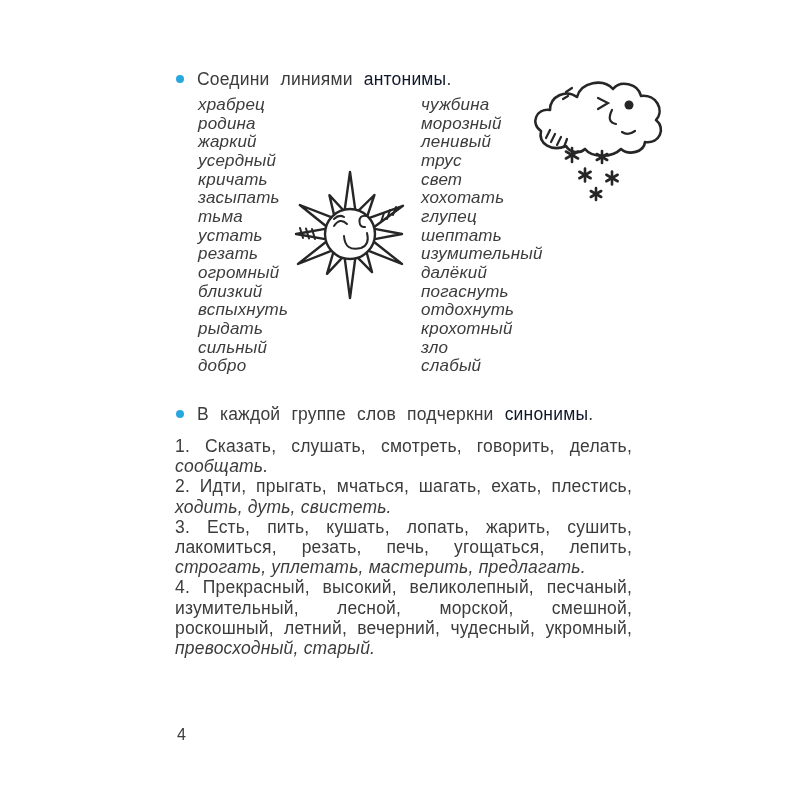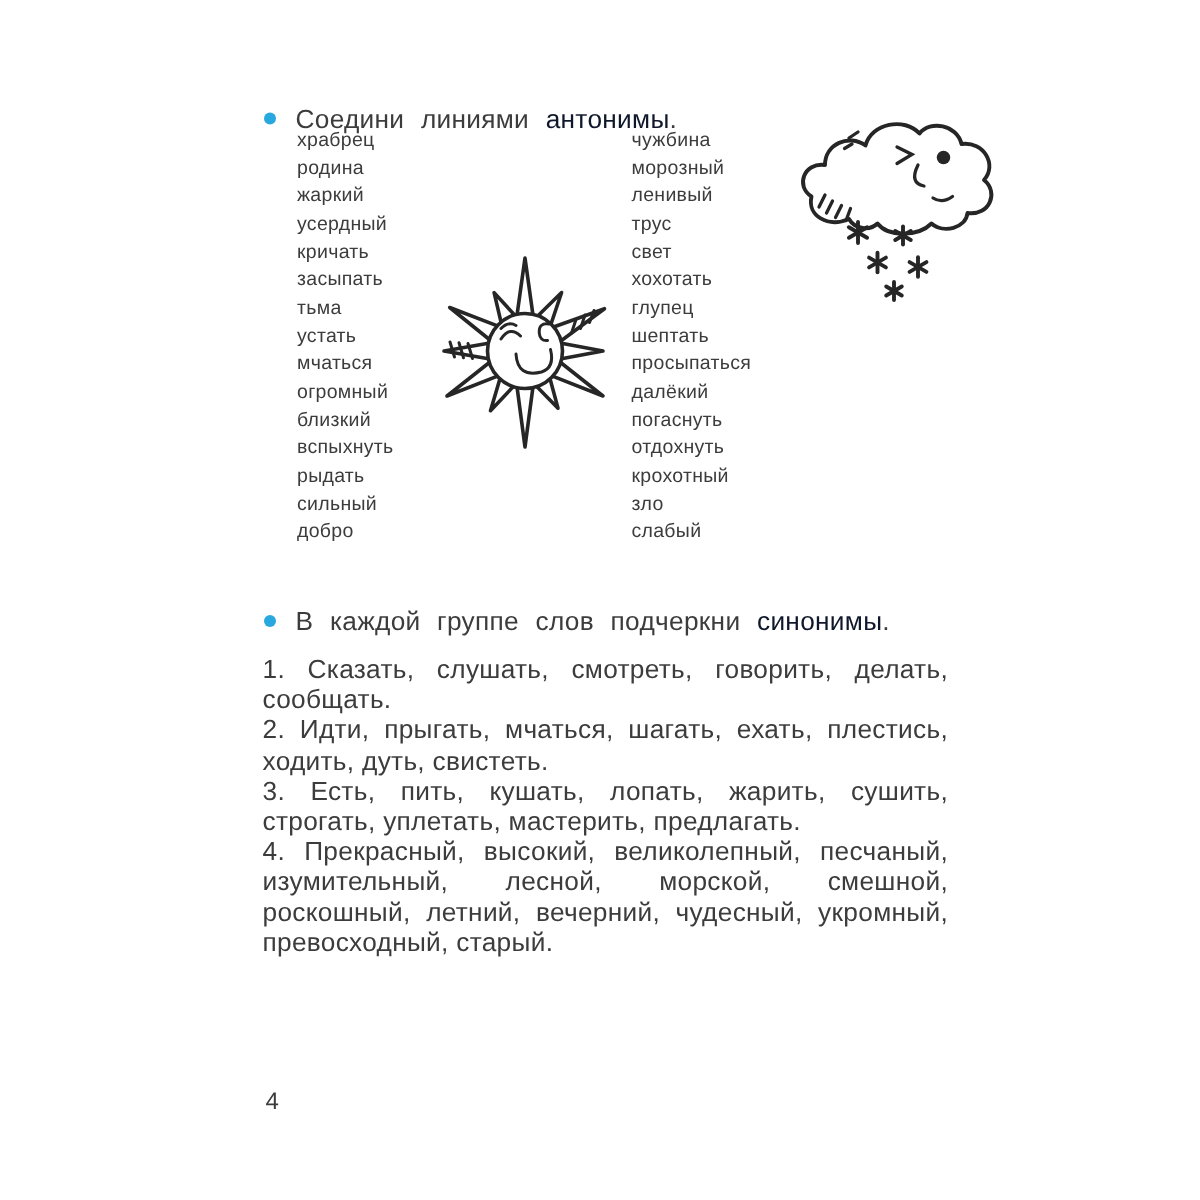--- a/index.html
+++ b/index.html
@@ -11,31 +11,32 @@
   .ex-header {
     position:absolute; left:176px; font-size:17.5px;
     word-spacing:6px; letter-spacing:0.2px; white-space:nowrap;
   }
   .bullet {
     display:inline-block; width:8px; height:8px; border-radius:50%;
     background:#29a8df; margin-right:13px; vertical-align:2px;
   }
   .accent { color:#0f172a; }
   .word-col {
-    position:absolute; top:84px; font-size:13px; line-height:18.65px;
+    position:absolute; top:96px; font-size:17px; line-height:18.65px;
     letter-spacing:0.2px;
+    font-style:italic;
   }
   .col-left  { left:198px; }
   .col-right { left:421px; }
   .paragraphs {
     position:absolute; left:175px; top:436px; width:457px;
     font-size:17.5px; line-height:20.2px; letter-spacing:0.2px;
   }
   .pline { text-align:justify; text-align-last:justify; }
-  .pgroup .pline:last-child { text-align-last:left; }
+  .pgroup .pline:last-child { text-align-last:left;font-style:italic; }
   .page-num { position:absolute; left:177px; top:726px; font-size:16px; }
   .doodle { position:absolute; }
   .doodle path, .doodle line, .doodle circle, .doodle polyline {
     vector-effect:non-scaling-stroke;
   }
 </style>
 </head>
 <body>
 
 <div class="page">
@@ -47,39 +48,39 @@
   <div class="word-col col-left">
 
   <div class="word">храбрец</div>
       <div class="word">родина</div>
       <div class="word">жаркий</div>
       <div class="word">усердный</div>
       <div class="word">кричать</div>
       <div class="word">засыпать</div>
       <div class="word">тьма</div>
       <div class="word">устать</div>
-      <div class="word">мчаться</div>
+      <div class="word">резать</div>
       <div class="word">огромный</div>
       <div class="word">близкий</div>
       <div class="word">вспыхнуть</div>
       <div class="word">рыдать</div>
       <div class="word">сильный</div>
       <div class="word">добро</div>
     </div>
   <div class="word-col col-right">
 
   <div class="word">чужбина</div>
       <div class="word">морозный</div>
       <div class="word">ленивый</div>
       <div class="word">трус</div>
       <div class="word">свет</div>
       <div class="word">хохотать</div>
       <div class="word">глупец</div>
       <div class="word">шептать</div>
-      <div class="word">просыпаться</div>
+      <div class="word">изумительный</div>
       <div class="word">далёкий</div>
       <div class="word">погаснуть</div>
       <div class="word">отдохнуть</div>
       <div class="word">крохотный</div>
       <div class="word">зло</div>
       <div class="word">слабый</div>
     </div>
 
   <svg class="doodle" style="left:278px; top:162px;" width="148" height="146" viewBox="0 0 148 146">
     <g fill="#ffffff" stroke="#262626" stroke-width="2.4" stroke-linejoin="round" stroke-linecap="round">
@@ -157,20 +158,21 @@
         <div class="pline">сообщать.</div>
       </div>
     <div class="pgroup">
 
     <div class="pline">2. Идти, прыгать, мчаться, шагать, ехать, плестись,</div>
         <div class="pline">ходить, дуть, свистеть.</div>
       </div>
     <div class="pgroup">
 
     <div class="pline">3. Есть, пить, кушать, лопать, жарить, сушить,</div>
+        <div class="pline">лакомиться, резать, печь, угощаться, лепить,</div>
         <div class="pline">строгать, уплетать, мастерить, предлагать.</div>
       </div>
     <div class="pgroup">
 
     <div class="pline">4. Прекрасный, высокий, великолепный, песчаный,</div>
         <div class="pline">изумительный, лесной, морской, смешной,</div>
         <div class="pline">роскошный, летний, вечерний, чудесный, укромный,</div>
         <div class="pline">превосходный, старый.</div>
       </div>
   </div>

